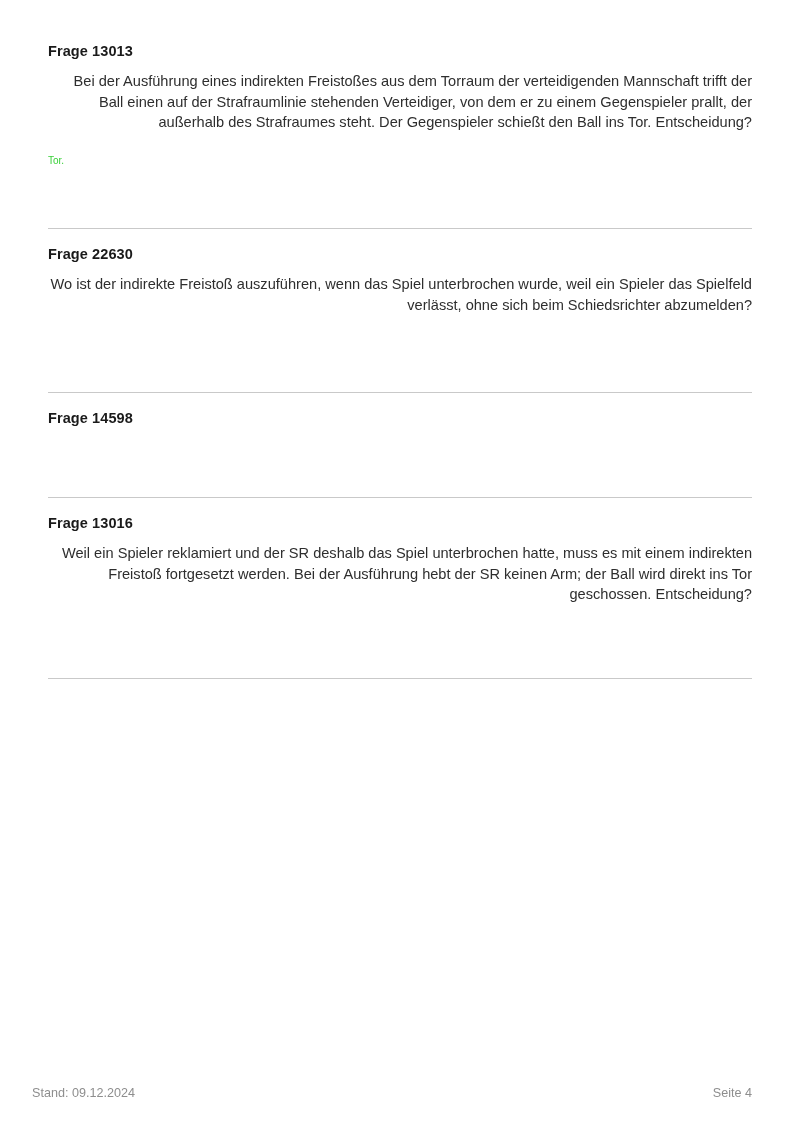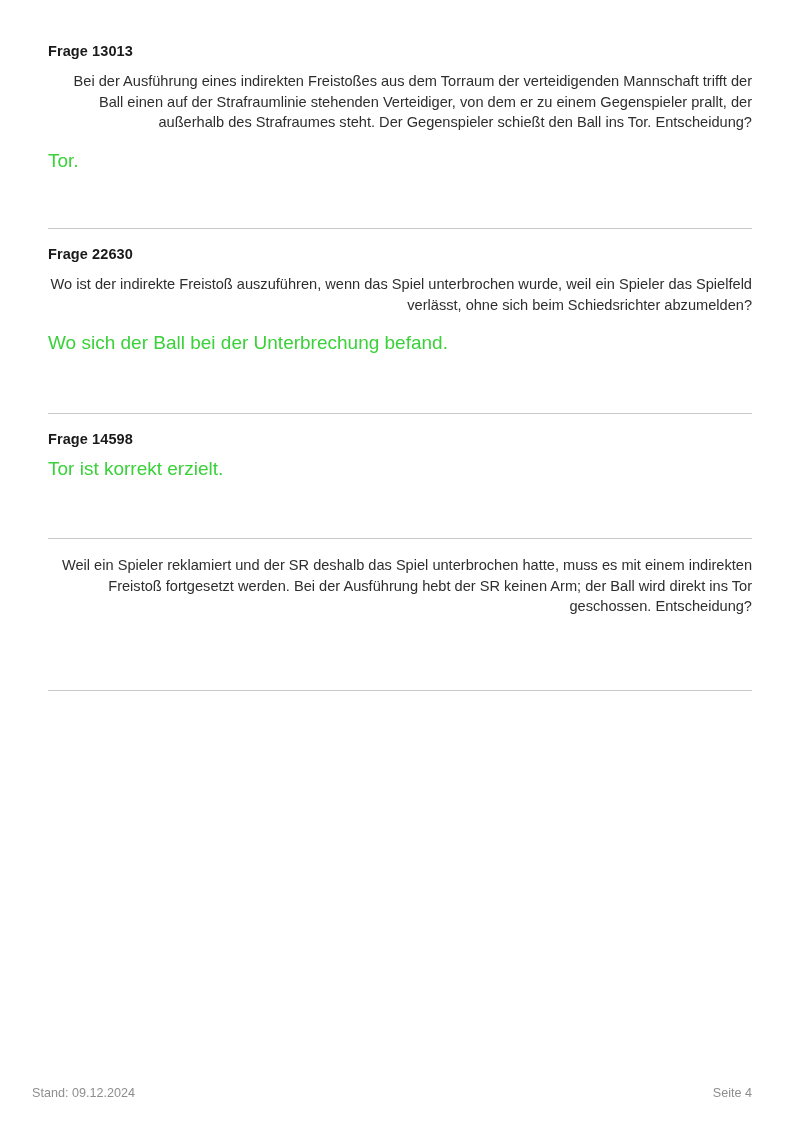--- a/index.html
+++ b/index.html
@@ -58,21 +58,21 @@
   .qa-question {
     font-size: 14.6px;
     font-weight: normal;
     color: #2e2e2e;
     line-height: 20.5px;
     margin: 0 0 18px 0;
     text-align: right;
   }
 
   .qa-answer {
-    font-size: 19px;
+    font-size: 10px;
     font-weight: normal;
     color: #3ad13a;
     line-height: 20.5px;
     margin: 0;
   }
 
   
   .qa-gap-1 { height: 57px; }
   .qa-gap-2 { height: 59px; }
   .qa-gap-3 { height: 59px; }
@@ -106,33 +106,32 @@
       <h2 class="qa-heading">Frage 13013</h2>
       <p class="qa-question">Bei der Ausführung eines indirekten Freistoßes aus dem Torraum der verteidigenden Mannschaft trifft der Ball einen auf der Strafraumlinie stehenden Verteidiger, von dem er zu einem Gegenspieler prallt, der außerhalb des Strafraumes steht. Der Gegenspieler schießt den Ball ins Tor. Entscheidung?</p>
       <p class="qa-answer">Tor.</p>
     </section>
     <div class="qa-gap-1"></div>
 
     <section class="qa-block">
       <hr class="qa-separator">
       <h2 class="qa-heading">Frage 22630</h2>
       <p class="qa-question">Wo ist der indirekte Freistoß auszuführen, wenn das Spiel unterbrochen wurde, weil ein Spieler das Spielfeld verlässt, ohne sich beim Schiedsrichter abzumelden?</p>
-      <p class="qa-answer">Wo sich der Ball bei der Unterbrechung befand.</p>
     </section>
     <div class="qa-gap-2"></div>
 
     <section class="qa-block">
       <hr class="qa-separator">
       <h2 class="qa-heading">Frage 14598</h2>
-      <p class="qa-answer">Tor ist korrekt erzielt.</p>
     </section>
     <div class="qa-gap-3"></div>
 
     <section class="qa-block">
       <hr class="qa-separator">
+      <h2 class="qa-heading">Frage 13016</h2>
       <p class="qa-question">Weil ein Spieler reklamiert und der SR deshalb das Spiel unterbrochen hatte, muss es mit einem indirekten Freistoß fortgesetzt werden. Bei der Ausführung hebt der SR keinen Arm; der Ball wird direkt ins Tor geschossen. Entscheidung?</p>
     </section>
     <div class="qa-gap-4"></div>
 
     <hr class="qa-separator">
 
   </div>
 
   <footer class="footer">
     <span class="footer-left">Stand: 09.12.2024</span>

